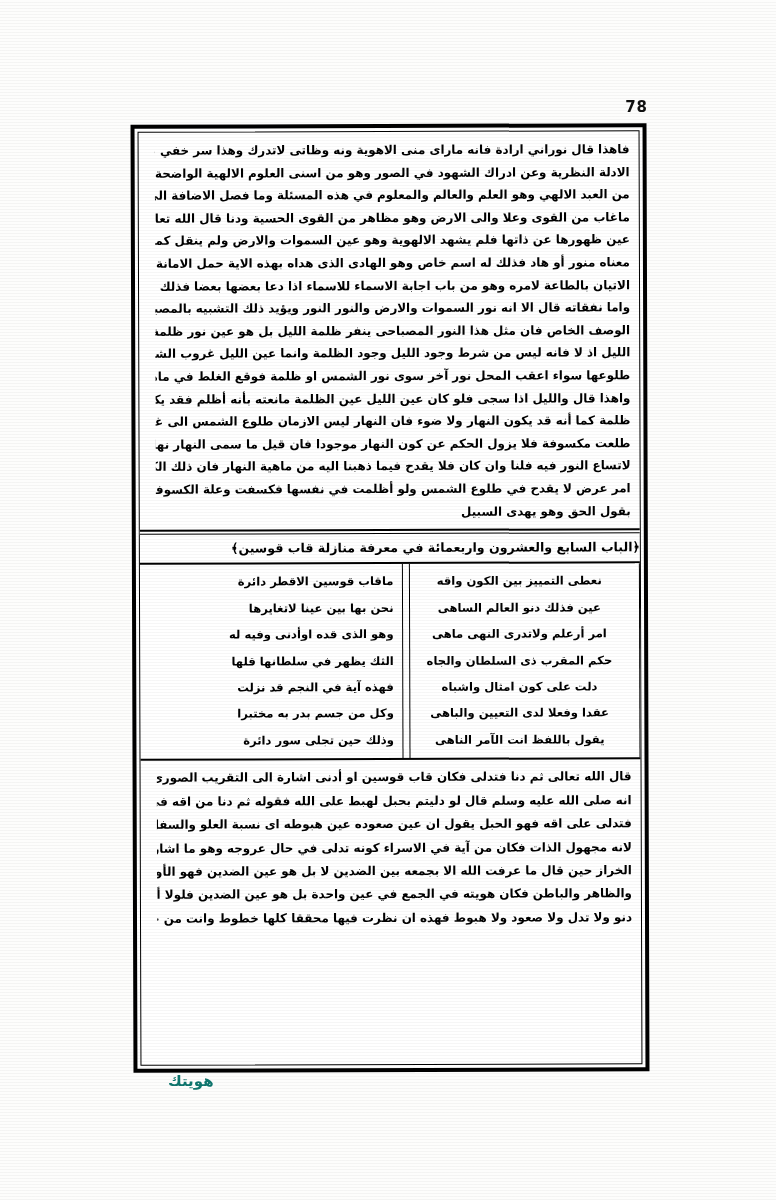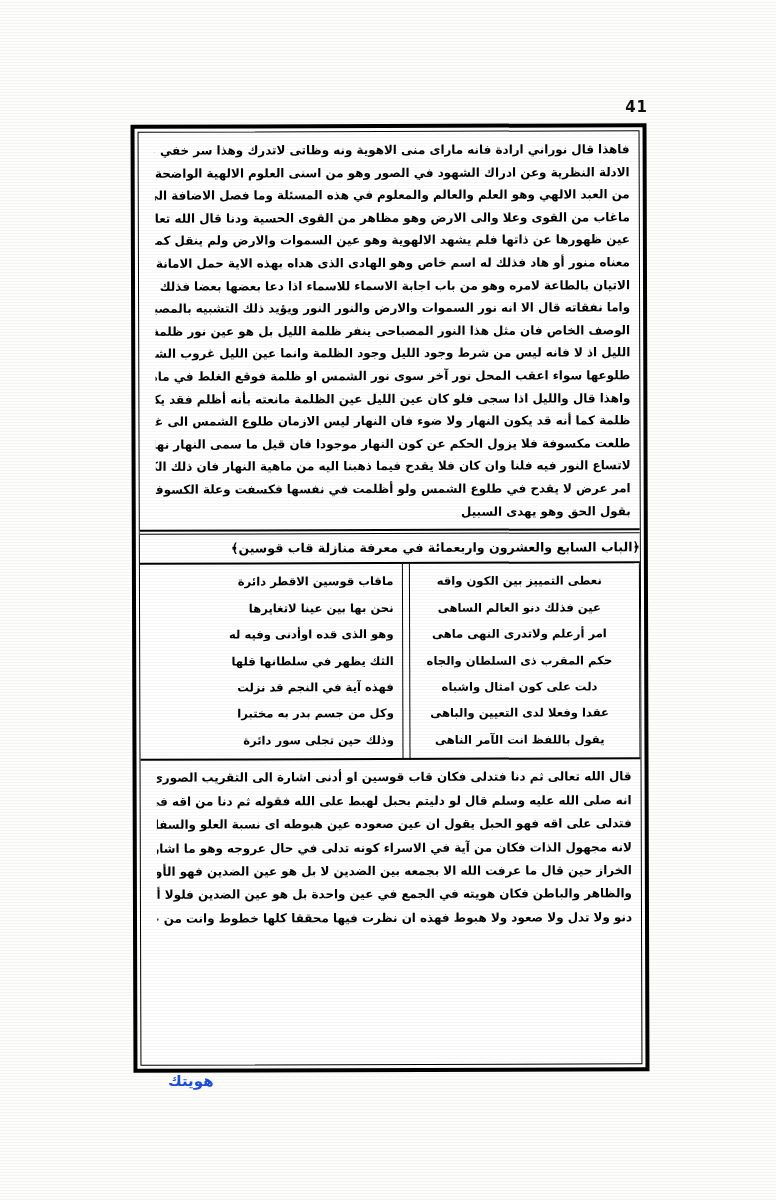--- a/index.html
+++ b/index.html
@@ -178,39 +178,39 @@
   }
 
   
   #catchword {
     position: absolute;
     left: 168px;
     top: 1072px;
     font-size: 15px;
     font-weight: bold;
     direction: rtl;
-    color: #1d4ed8;
+    color: #0f766e;
   }
 
   
   #scan-grain {
     position: absolute;
     inset: 0;
     pointer-events: none;
     opacity: 0.035;
     background:
       repeating-linear-gradient(0deg, #000 0px, #000 1px, transparent 1px, transparent 3px);
   }
 </style>
 </head>
 <body>
 
 <div id="page-sheet">
 
-  <div id="folio-number">41</div>
+  <div id="folio-number">78</div>
 
   <div id="text-frame">
     <div id="text-frame-inner">
 
       <div id="upper-text" class="arabic-block">
         <span class="line">فاهذا قال نوراني ارادة فانه ماراى منى الاهوية ونه وظاتى لاتدرك وهذا سر خفي عن ادراك</span>
         <span class="line">الادلة النظرية وعن ادراك الشهود في الصور وهو من اسنى العلوم الالهية الواضحة فيدركها</span>
         <span class="line">من العبد الالهي وهو العلم والعالم والمعلوم في هذه المسئلة وما فصل الاضافة الى السموات وهو</span>
         <span class="line">ماغاب من القوى وعلا والى الارض وهو مظاهر من القوى الحسية ودنا قال الله تعالى انه</span>
         <span class="line">عين ظهورها عن ذاتها فلم يشهد الالهوية وهو عين السموات والارض ولم ينقل كما قال فيه المفسر</span>

